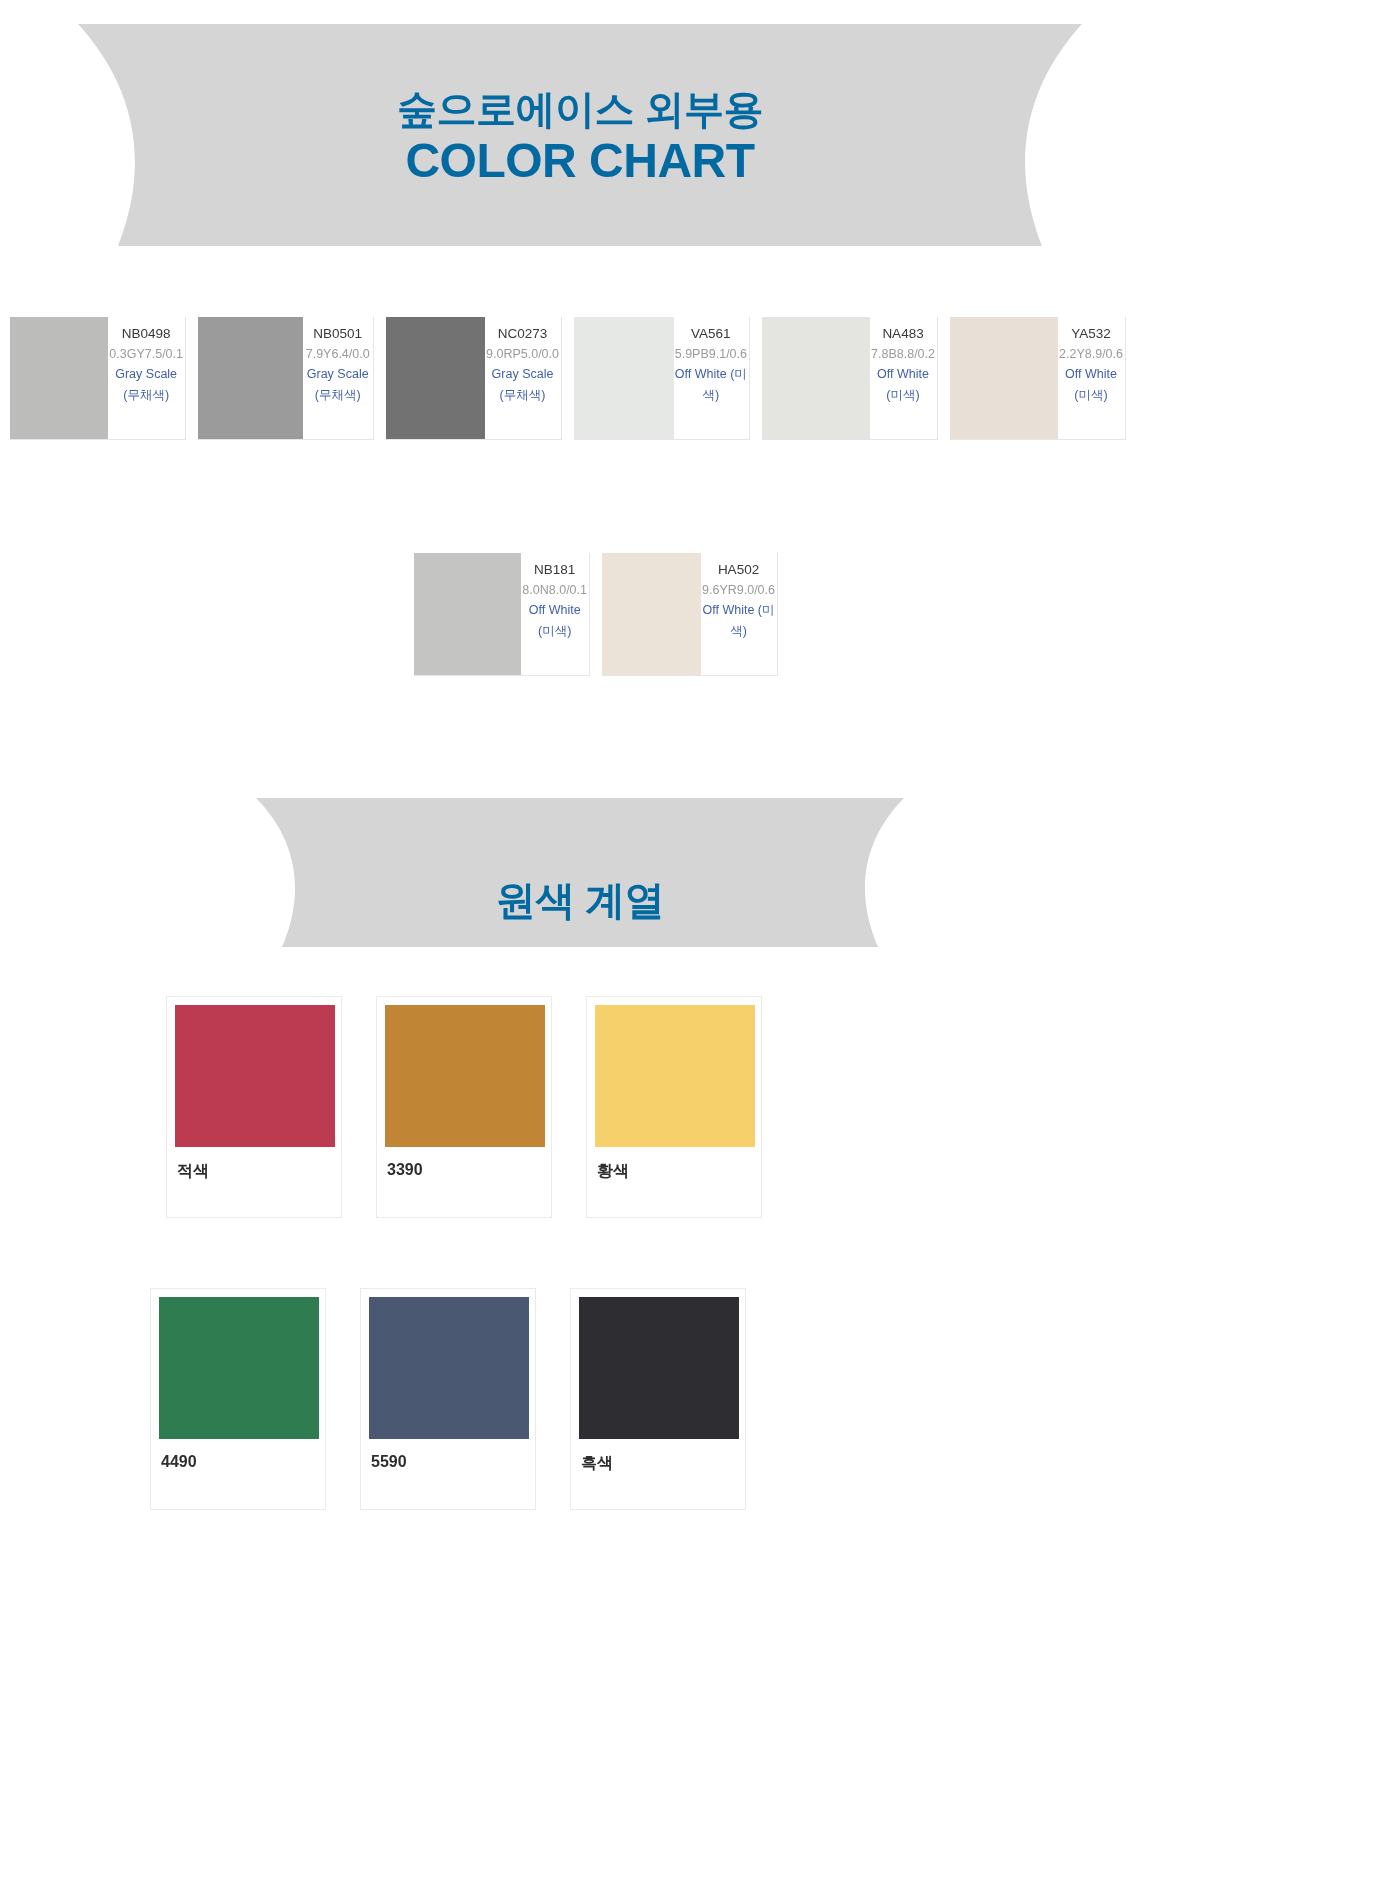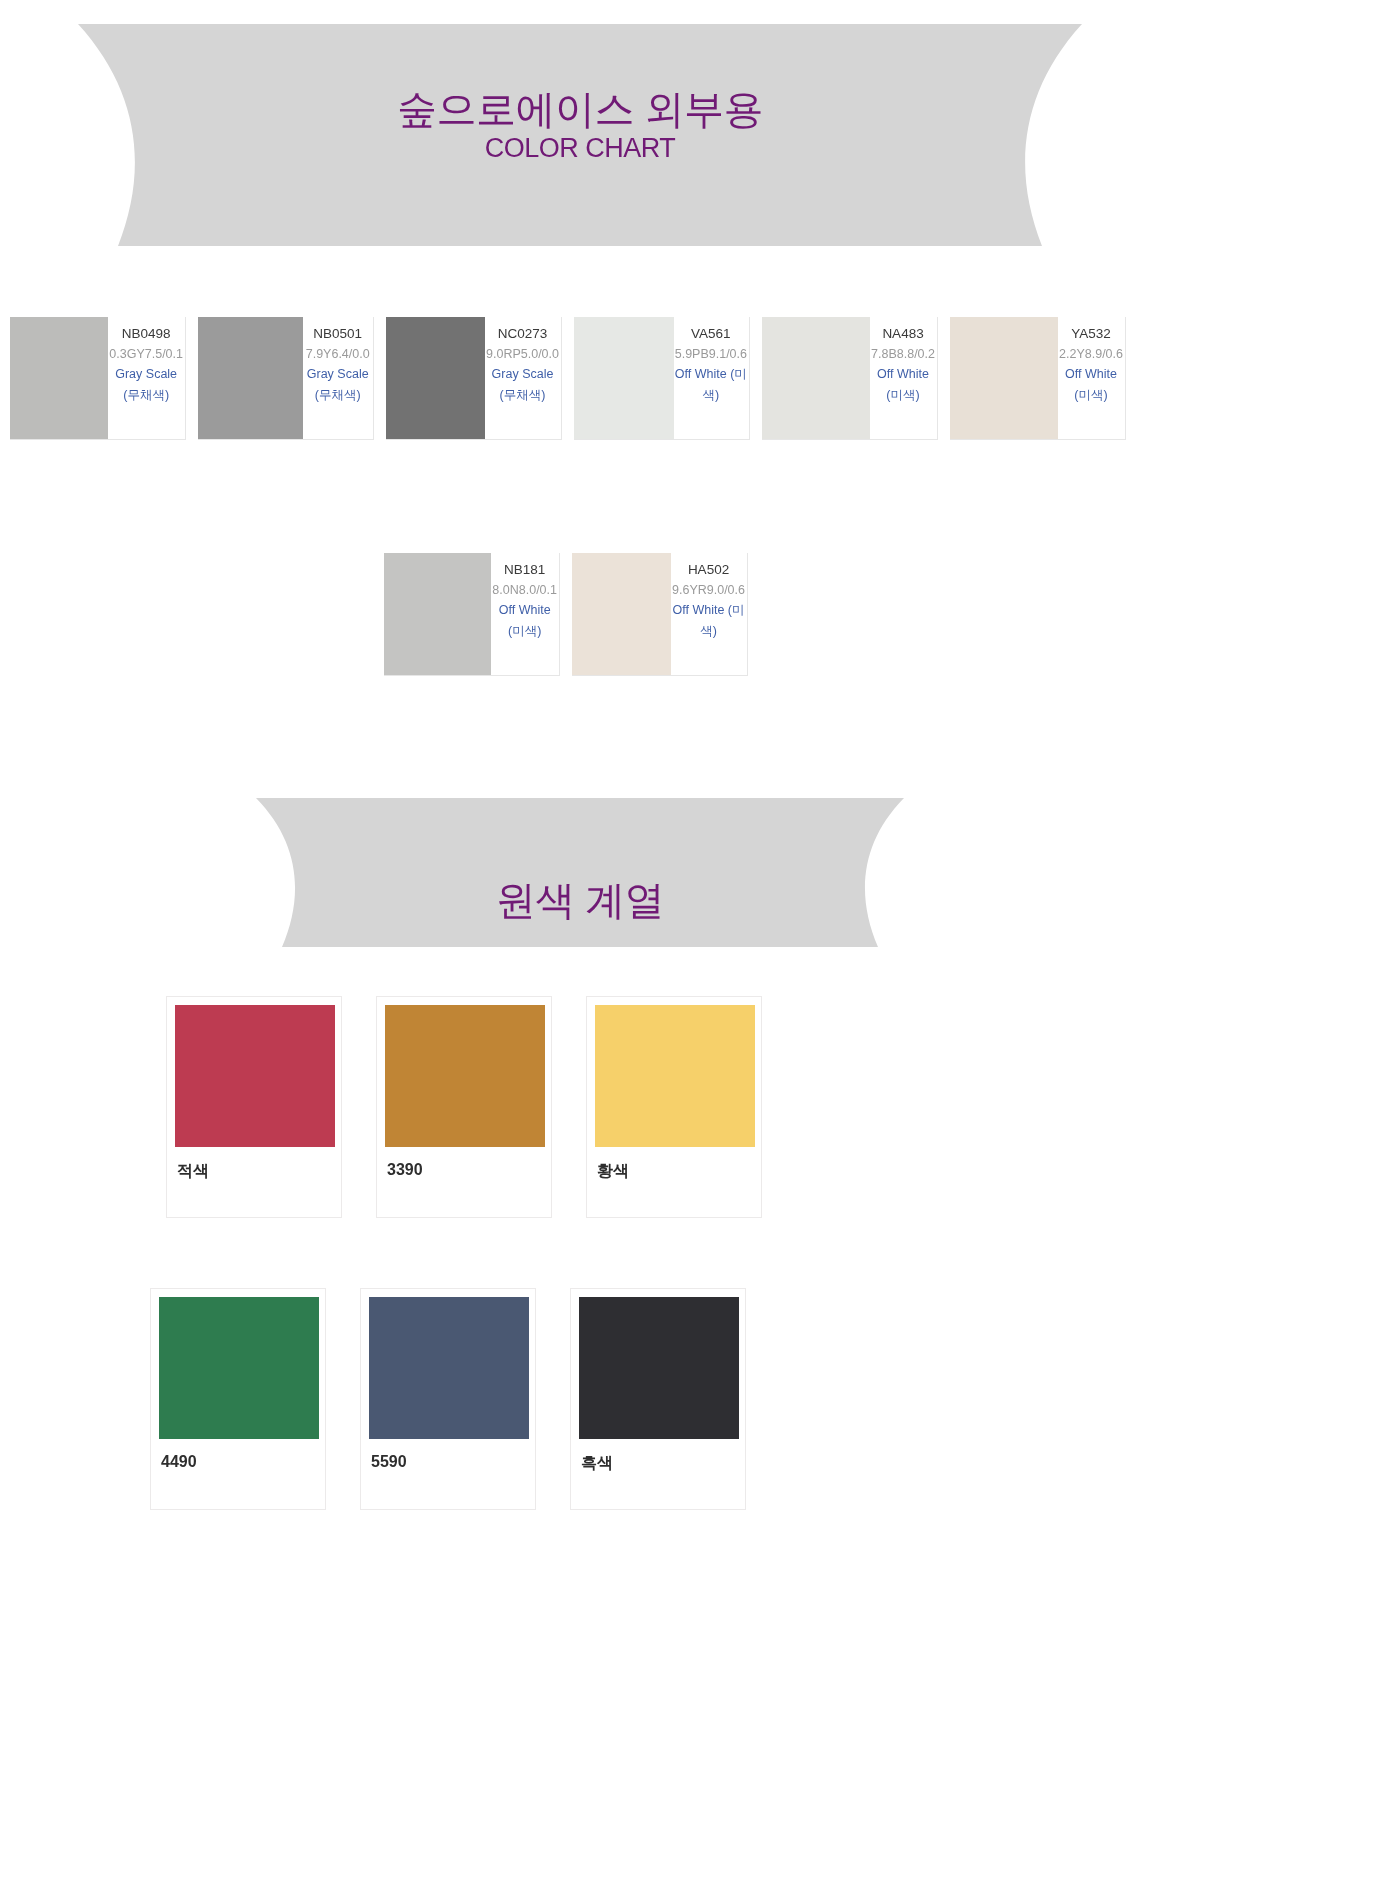--- a/index.html
+++ b/index.html
@@ -12,44 +12,44 @@
   }
   .page { position: relative; width: 1396px; height: 1889px; }
 
   
   .banner-wrap { position: absolute; }
   .banner-svg { display: block; }
   .banner-text {
     position: absolute;
     left: 0; right: 0;
     text-align: center;
-    color: #701a75;
-    font-weight: 400;
+    color: #0369a1;
+    font-weight: 700;
     letter-spacing: -0.5px;
     line-height: 1.18;
     white-space: nowrap;
   }
   .banner-line1 { font-size: 40px; }
-  .banner-line2 { font-size: 27px; }
+  .banner-line2 { font-size: 48px; }
 
   #banner-main { left: 70px; top: 20px; width: 1020px; height: 230px; }
   #banner-main .banner-text { top: 66px; }
 
   #banner-sub { left: 250px; top: 795px; width: 660px; height: 155px; }
   #banner-sub .banner-text { top: 47px; margin-top: 35px; }
   #banner-sub .banner-line1 { font-size: 40px; }
 
   
   .neutral-row {
     position: absolute;
     display: flex;
     gap: 12px;
   }
   #neutral-row-1 { left: 10px; top: 317px; }
-  #neutral-row-2 { left: 384px; top: 553px; }
+  #neutral-row-2 { left: 414px; top: 553px; }
 
   .swatch-card {
     width: 176px;
     background: #ffffff;
     border: 1px solid #e6e6e6;
     border-top: none;
     display: flex;
   }
   .swatch-chip {
     width: 176px;

